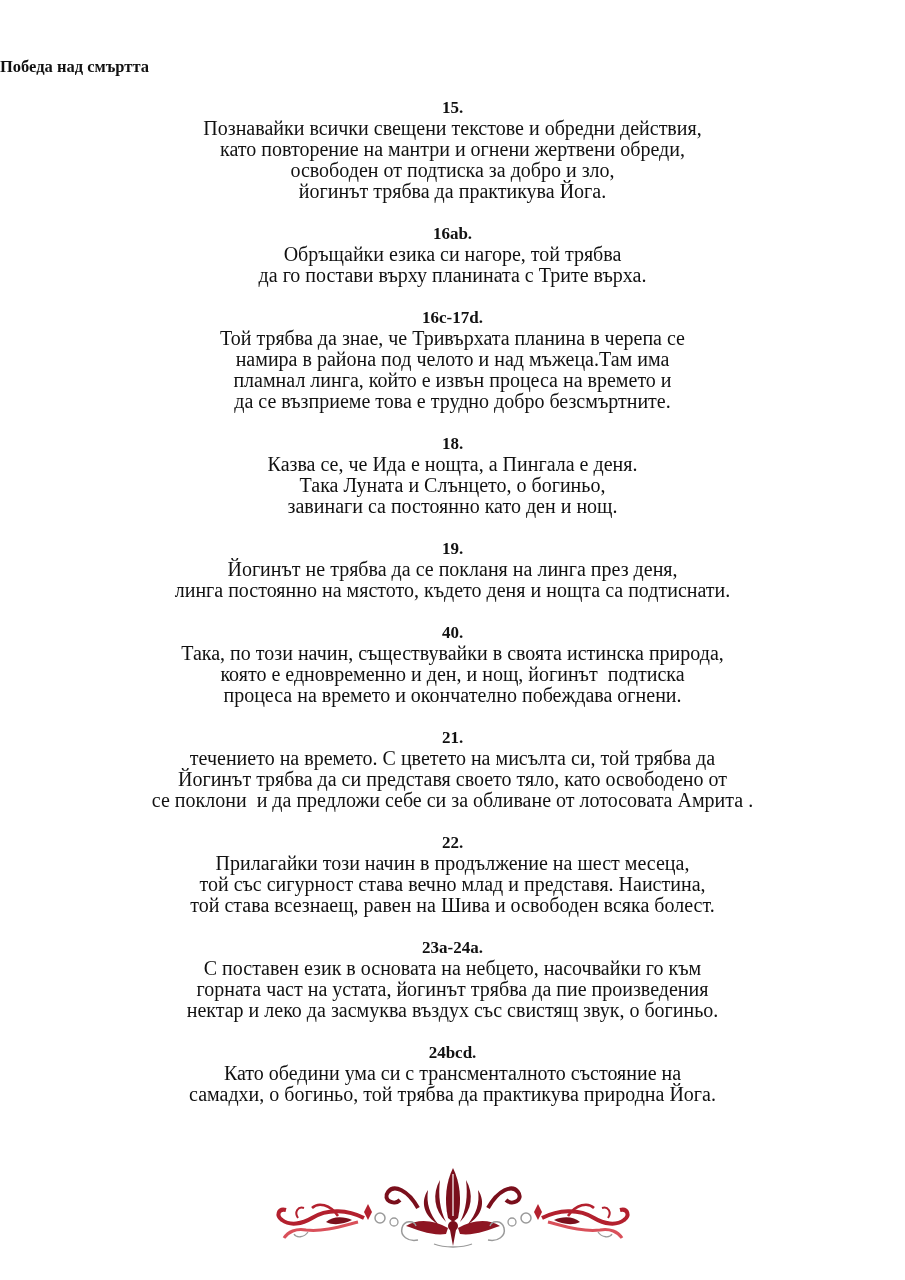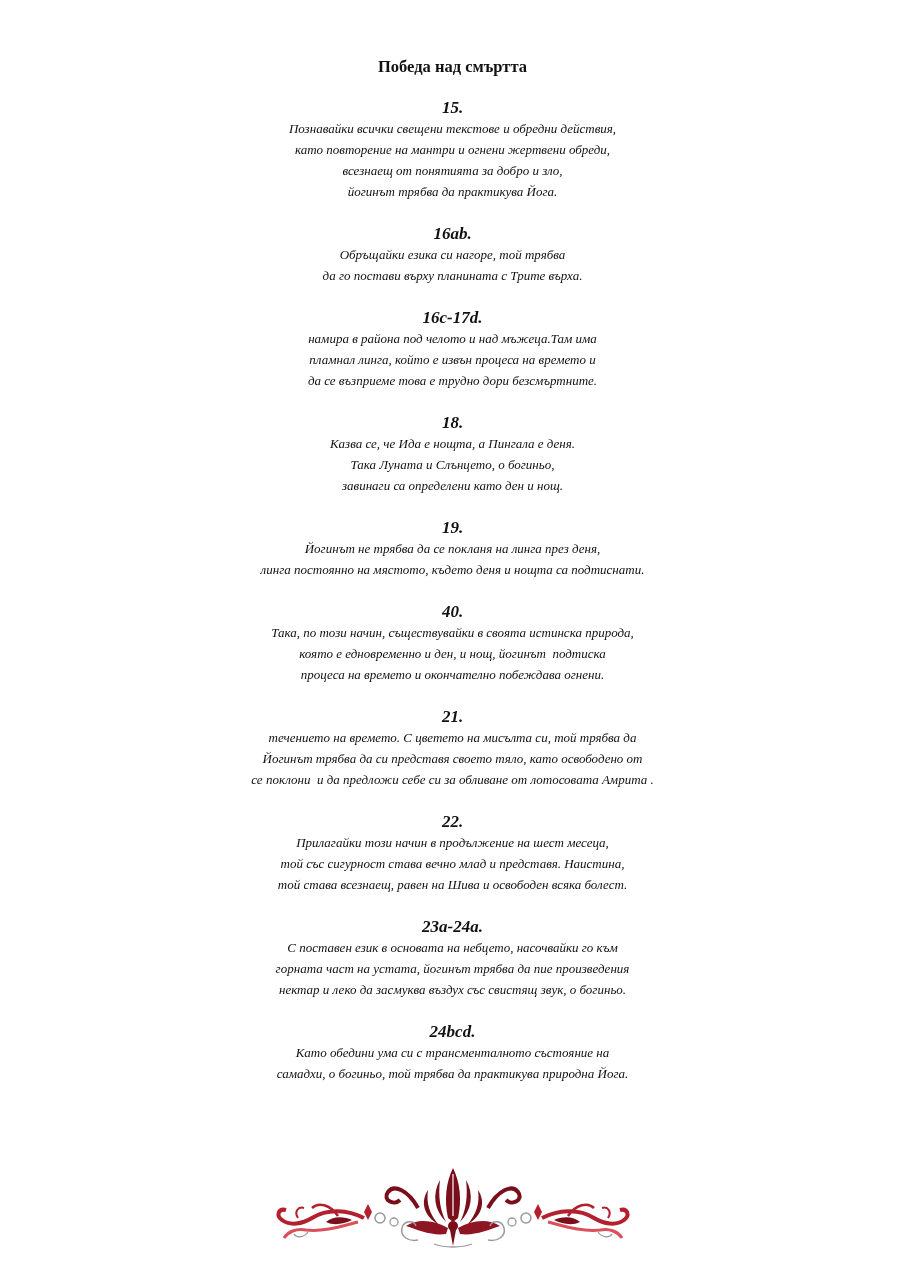--- a/index.html
+++ b/index.html
@@ -20,44 +20,43 @@
       left: 0;
       top: 0;
       width: 905px;
       height: 1280px;
     }
     .title {
       position: absolute;
       top: 56px;
       left: 0;
       width: 905px;
-      text-align: center;
+      text-align: left;
       font-weight: bold;
       font-size: 16.5px;
       line-height: 21px;
     }
     .verses {
       position: absolute;
       top: 97px;
       left: 0;
       width: 905px;
-      font-style: italic;
     }
     .verse {
       text-align: center;
       margin: 0 0 21px 0;
     }
     .verse-num {
       font-weight: bold;
       font-size: 17px;
       line-height: 21px;
       height: 21px;
     }
     .verse-line {
-      font-size: 13px;
+      font-size: 20px;
       line-height: 21px;
       height: 21px;
       white-space: pre;
     }
     .ornament {
       position: absolute;
       left: 268px;
       top: 1160px;
       width: 370px;
       height: 90px;
@@ -69,42 +68,43 @@
 <div class="page">
 
   <div class="title">Победа над смъртта</div>
 
   <div class="verses">
 
     <div class="verse">
       <div class="verse-num">15.</div>
       <div class="verse-line">Познавайки всички свещени текстове и обредни действия,</div>
       <div class="verse-line">като повторение на мантри и огнени жертвени обреди,</div>
-      <div class="verse-line">всезнаещ от понятията за добро и зло,</div>
+      <div class="verse-line">освободен от подтиска за добро и зло,</div>
       <div class="verse-line">йогинът трябва да практикува Йога.</div>
     </div>
 
     <div class="verse">
       <div class="verse-num">16ab.</div>
       <div class="verse-line">Обръщайки езика си нагоре, той трябва</div>
       <div class="verse-line">да го постави върху планината с Трите върха.</div>
     </div>
 
     <div class="verse">
       <div class="verse-num">16c-17d.</div>
+      <div class="verse-line">Той трябва да знае, че Тривърхата планина в черепа се</div>
       <div class="verse-line">намира в района под челото и над мъжеца.Там има</div>
       <div class="verse-line">пламнал линга, който е извън процеса на времето и</div>
-      <div class="verse-line">да се възприеме това е трудно дори безсмъртните.</div>
+      <div class="verse-line">да се възприеме това е трудно добро безсмъртните.</div>
     </div>
 
     <div class="verse">
       <div class="verse-num">18.</div>
       <div class="verse-line">Казва се, че Ида е нощта, а Пингала е деня.</div>
       <div class="verse-line">Така Луната и Слънцето, о богиньо,</div>
-      <div class="verse-line">завинаги са определени като ден и нощ.</div>
+      <div class="verse-line">завинаги са постоянно като ден и нощ.</div>
     </div>
 
     <div class="verse">
       <div class="verse-num">19.</div>
       <div class="verse-line">Йогинът не трябва да се покланя на линга през деня,</div>
       <div class="verse-line">линга постоянно на мястото, където деня и нощта са подтиснати.</div>
     </div>
 
     <div class="verse">
       <div class="verse-num">40.</div>

